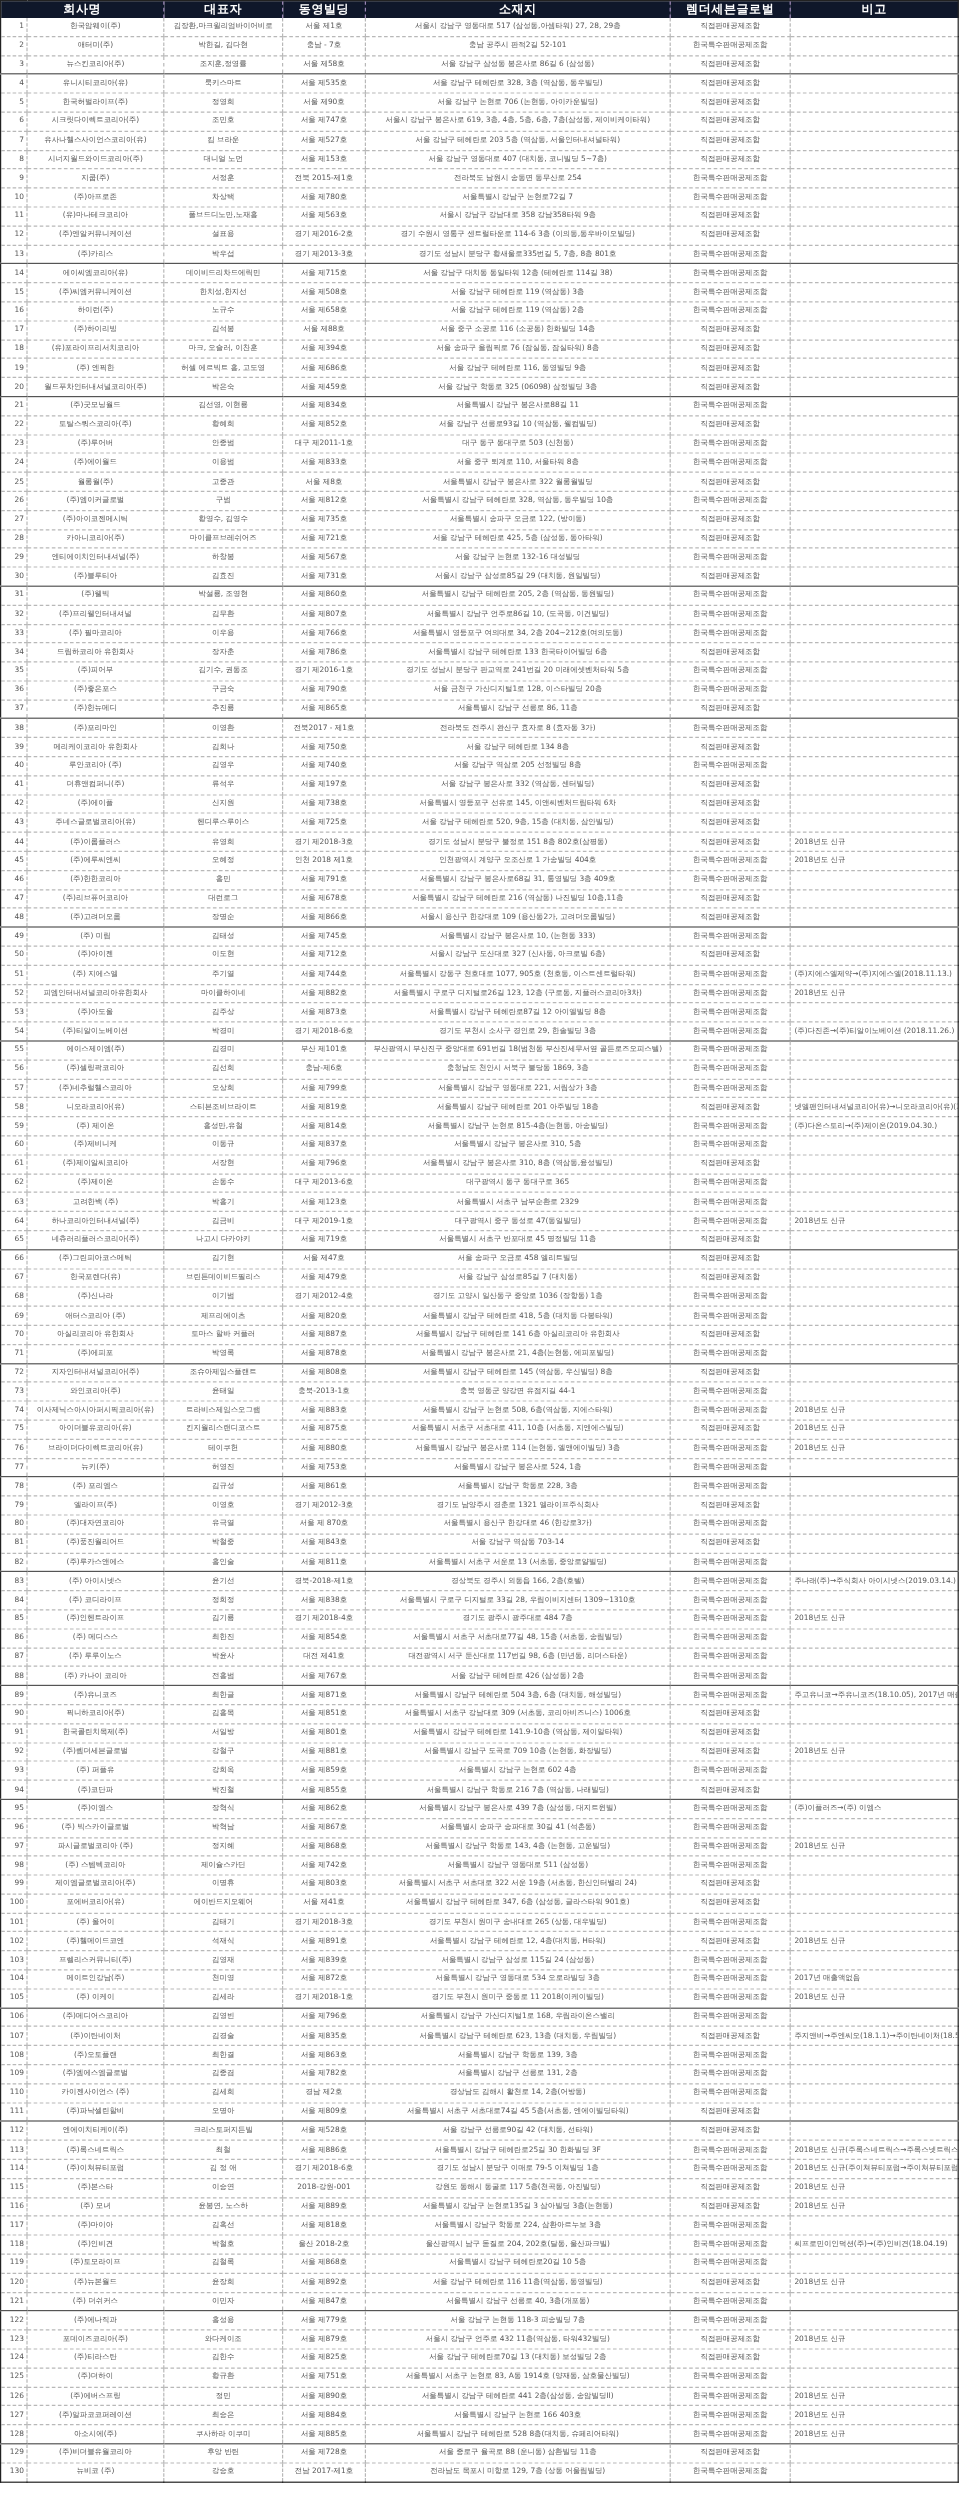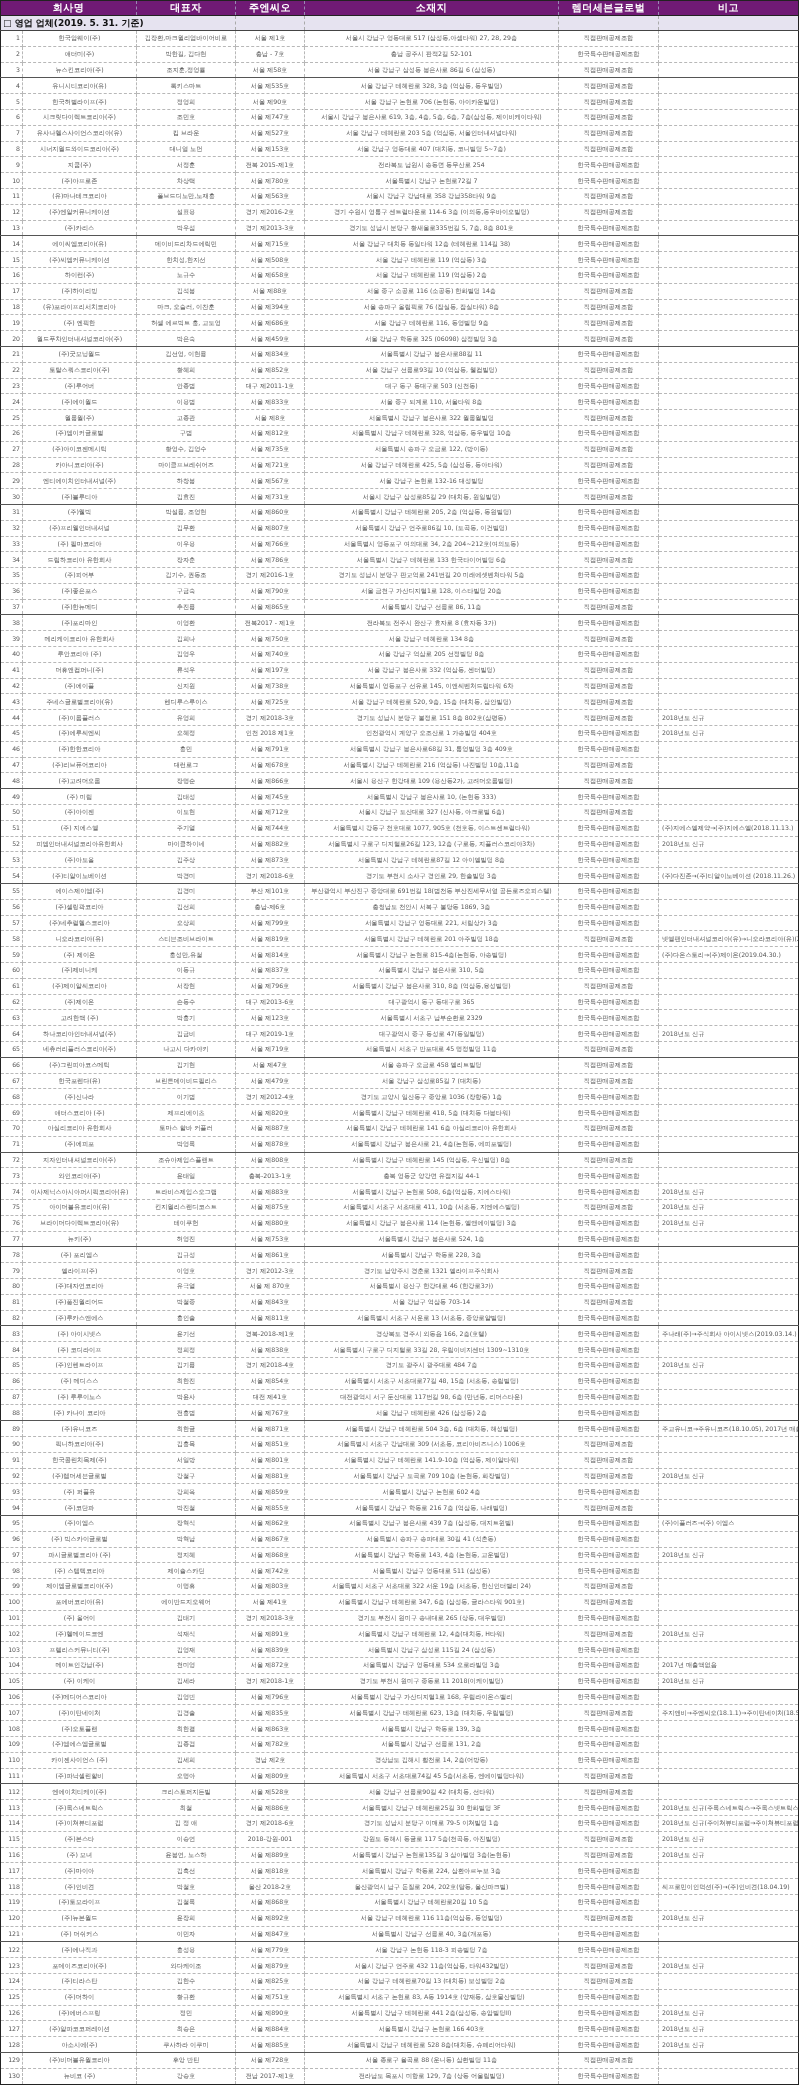--- a/index.html
+++ b/index.html
@@ -1,20 +1,20 @@
 <!DOCTYPE html>
 <html><head>
 <meta charset="utf-8">
 <style>
   html,body{margin:0;padding:0;background:#ffffff;}
   body{width:800px;height:2098px;overflow:hidden;font-family:"DejaVu Sans","Liberation Sans",sans-serif;}
   table{border-collapse:collapse;table-layout:fixed;width:798px;border:1.5px solid #222;}
   col.c1{width:22px}col.c2{width:114px}col.c3{width:99px}col.c4{width:69px}
   col.c5{width:254px}col.c6{width:100px}col.c7{width:140px}
-  th{background:#701a75;color:#fff;font-size:10px;font-weight:bold;height:13px;padding:0;text-align:center;border-right:1px dashed #9a86b4;letter-spacing:0.5px;}
+  th{background:#0f172a;color:#fff;font-size:10px;font-weight:bold;height:13px;padding:0;text-align:center;border-right:1px dashed #9a86b4;letter-spacing:0.5px;}
   tr.section td{background:#e6e3f0;height:14px;font-size:9px;font-weight:bold;color:#111;padding:0 2px;border-top:1.5px solid #222;border-bottom:1px solid #444;border-right:1px dashed #aaa;}
   tr.row td{height:14.8px;padding:0 1px;font-size:6.2px;color:#555;text-align:center;white-space:nowrap;overflow:hidden;border-bottom:1px dashed #b8b8b8;border-right:1px dashed #b8b8b8;line-height:14px;}
   tr.row td.num{text-align:right;padding-right:2px;}
   tr.row td.note{text-align:left;padding-left:3px;}
   tr.row.sep td{border-bottom:1.5px solid #555;}
 </style>
 </head>
 <body>
 
 <table>
@@ -24,34 +24,27 @@
       <col class="c3">
       <col class="c4">
       <col class="c5">
       <col class="c6">
       <col class="c7">
     </colgroup>
   <thead>
     <tr>
       <th colspan="2">회사명</th>
       <th>대표자</th>
-      <th>주엔씨오</th>
+      <th>동영빌딩</th>
       <th>소재지</th>
       <th>렘더세븐글로벌</th>
       <th>비고</th>
     </tr>
   </thead>
   <tbody id="tbody">
-    <tr class="section">
-      <td colspan="3" style="text-align:left;">□ 영업 업체(2019. 5. 31. 기준)</td>
-      <td></td>
-      <td></td>
-      <td></td>
-      <td></td>
-    </tr>
   <tr class="row">
         <td class="num">1</td>
         <td>한국암웨이(주)</td>
         <td>김장환,마크윌리엄바이어비로</td>
         <td>서울 제1호</td>
         <td>서울시 강남구 영동대로 517 (삼성동,아셈타워) 27, 28, 29층</td>
         <td>직접판매공제조합</td>
         <td class="note"></td>
       </tr>
       <tr class="row">

